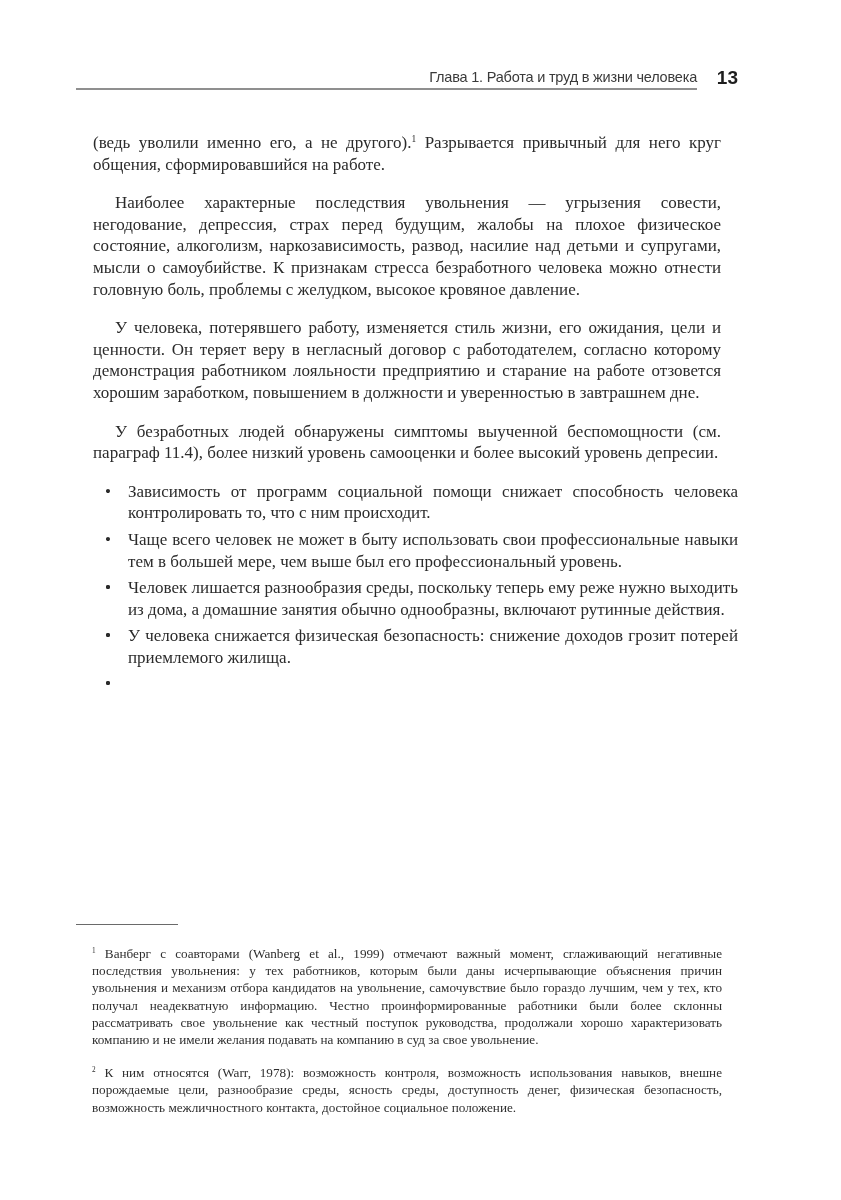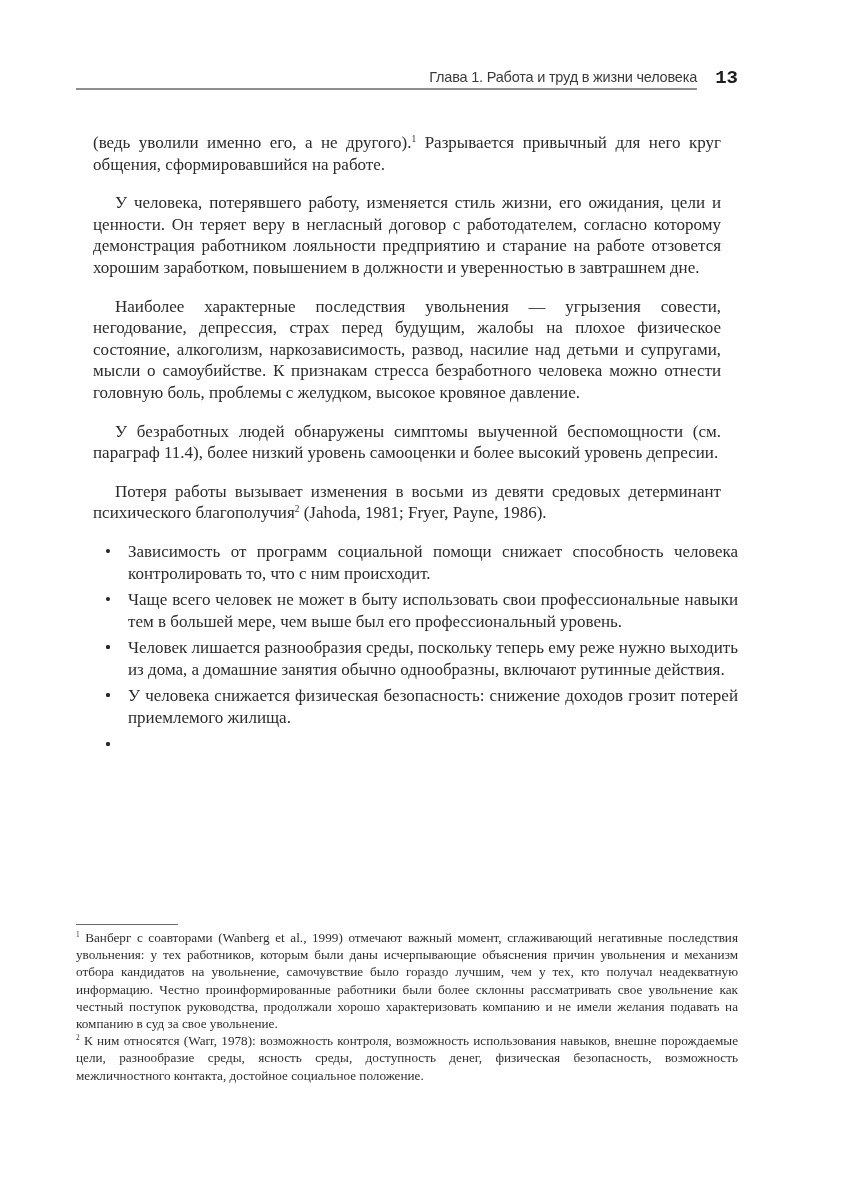--- a/index.html
+++ b/index.html
@@ -2,53 +2,52 @@
 <html><head>
   <meta charset="utf-8">
   <style>
     html, body { margin: 0; padding: 0; background: #ffffff; }
     body { width: 841px; height: 1200px; position: relative; overflow: hidden; }
     .page { position: absolute; left: 0; top: 0; width: 713px; height: 1200px; background: #ffffff; }
 
     .running-head { position: absolute; left: 76px; top: 64px; width: 662px; height: 30px; }
     .running-head .rule { position: absolute; left: 0; top: 24px; width: 621px; height: 2px; background: #8f8f8f; }
     .running-head .title { position: absolute; right: 41px; top: 5px; font-family: "Liberation Sans", sans-serif; font-size: 14.5px; color: #3a3a3a; letter-spacing: -0.2px; white-space: nowrap; }
-    .running-head .num { position: absolute; right: 0; top: 3px; font-family: Liberation Mono, monospace; font-weight: bold; font-size: 19px; color: #1e1e1e; }
+    .running-head .num { position: absolute; right: 0; top: 3px; font-family: Liberation Sans, sans-serif; font-weight: bold; font-size: 19px; color: #1e1e1e; }
 
     .body-text { position: absolute; left: 76px; top: 115px; width: 662px; font-family: "Liberation Serif", serif; font-size: 17px; line-height: 21.6px; color: #2b2b2b; text-align: justify; }
     .body-text p { margin: 17px; }
     .body-text p.indent { text-indent: 22px; }
     .body-text p.cont { text-indent: 0; }
     sup { font-size: 0.55em; vertical-align: 0.65em; line-height: 0; }
 
     ul.bullets { list-style: none; margin: 10px 0 0 0; padding: 0; }
     ul.bullets li { position: relative; padding-left: 52px; margin-bottom: 5px; }
     ul.bullets li .bullet { position: absolute; left: 29px; top: 0; }
 
     .fn-rule { position: absolute; left: 76px; top: 924px; width: 102px; height: 1px; background: #6a6a6a; }
     .footnotes { position: absolute; left: 76px; top: 929px; width: 662px; font-family: "Liberation Serif", serif; font-size: 13.2px; line-height: 17.2px; color: #2e2e2e; text-align: justify; }
-    .footnotes p { margin: 0; }
+    .footnotes p { margin: 16px; }
   </style>
 </head>
 <body>
 
 <div class="page">
 
   <div class="running-head">
     <div class="rule"></div>
     <span class="title">Глава 1. Работа и труд в жизни человека</span>
     <span class="num">13</span>
   </div>
 
   <div class="body-text">
     <p class="cont"><span>(ведь уволили именно его, а не другого).</span><sup>1</sup><span> Разрывается привычный для него круг общения, сформировавшийся на работе.</span></p>
+    <p class="indent">Наиболее характерные последствия увольнения — угрызения совести, негодование, депрессия, страх перед будущим, жалобы на плохое физическое состояние, алкоголизм, наркозависимость, развод, насилие над детьми и супругами, мысли о самоубийстве. К признакам стресса безработного человека можно отнести головную боль, проблемы с желудком, высокое кровяное давление.</p>
     <p class="indent">У человека, потерявшего работу, изменяется стиль жизни, его ожидания, цели и ценности. Он теряет веру в негласный договор с работодателем, согласно которому демонстрация работником лояльности предприятию и старание на работе отзовется хорошим заработком, повышением в должности и уверенностью в завтрашнем дне.</p>
-    <p class="indent">Наиболее характерные последствия увольнения — угрызения совести, негодование, депрессия, страх перед будущим, жалобы на плохое физическое состояние, алкоголизм, наркозависимость, развод, насилие над детьми и супругами, мысли о самоубийстве. К признакам стресса безработного человека можно отнести головную боль, проблемы с желудком, высокое кровяное давление.</p>
     <p class="indent">У безработных людей обнаружены симптомы выученной беспомощности (см. параграф 11.4), более низкий уровень самооценки и более высокий уровень депресии.</p>
-    <p class="indent"><span>Потеря работы вызывает изменения в восьми из девяти средовых детерминант психического благополучия</span><sup>2</sup><span> (Jahoda, 1981; Fryer, Payne, 1986).</span></p>
 
     <ul class="bullets">
       <li><span class="bullet">•</span><span>Зависимость от программ социальной помощи снижает способность человека контролировать то, что с ним происходит.</span></li>
       <li><span class="bullet">•</span><span>Чаще всего человек не может в быту использовать свои профессиональные навыки тем в большей мере, чем выше был его профессиональный уровень.</span></li>
       <li><span class="bullet">•</span></li>
       <li><span class="bullet">•</span><span>Человек лишается разнообразия среды, поскольку теперь ему реже нужно выходить из дома, а домашние занятия обычно однообразны, включают рутинные действия.</span></li>
       <li><span class="bullet">•</span></li>
       <li><span class="bullet">•</span><span>У человека снижается физическая безопасность: снижение доходов грозит потерей приемлемого жилища.</span></li>
       <li><span class="bullet">•</span></li>
       <li><span class="bullet">•</span></li>

